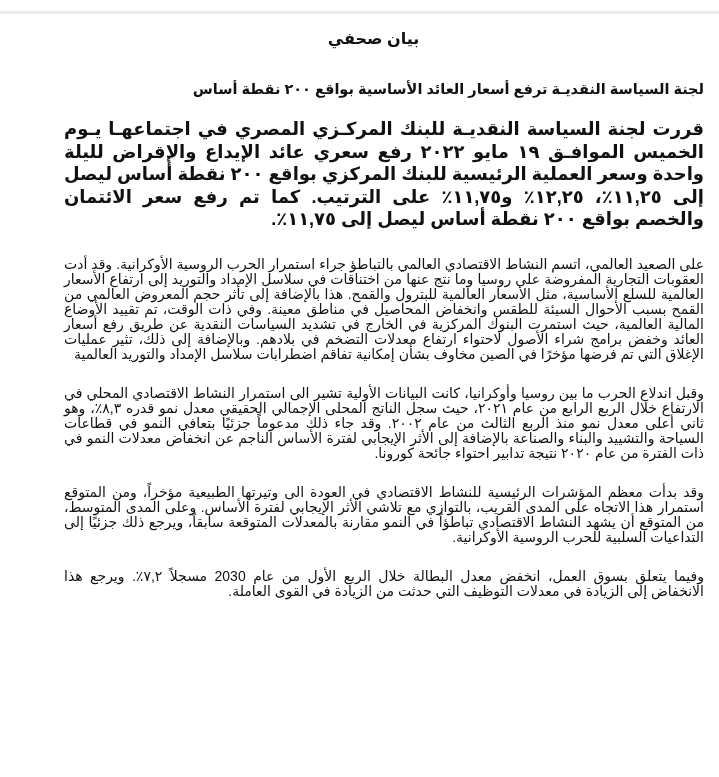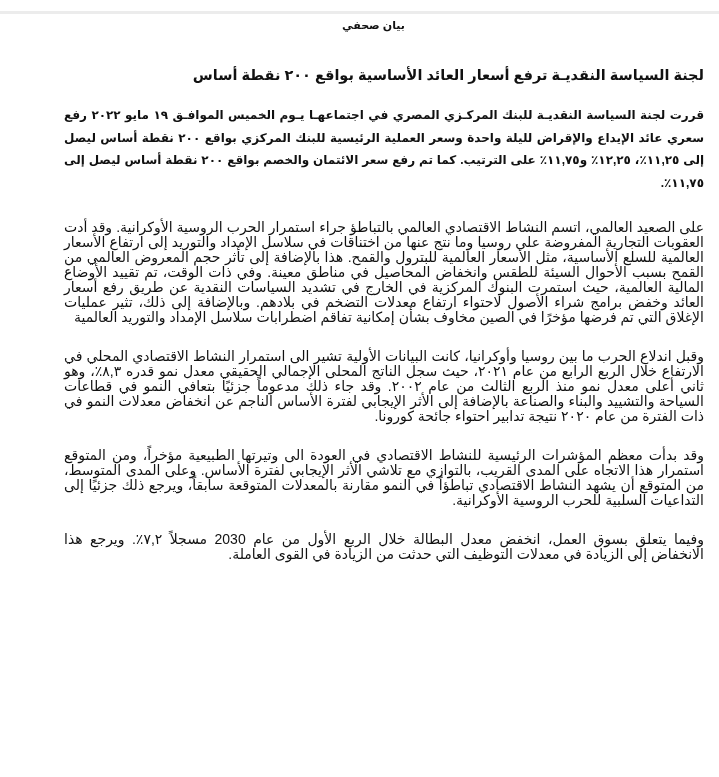--- a/index.html
+++ b/index.html
@@ -2,23 +2,23 @@
 <html><head>
 <meta charset="utf-8">
 <style>
   html, body { margin: 0; padding: 0; background: #ffffff; }
   body {
     width: 719px; height: 777px; overflow: hidden; position: relative;
     font-family: "Liberation Sans", "DejaVu Sans", sans-serif; color: #111;
   }
   .top-rule { position: absolute; left: 0; right: 0; top: 11px; height: 3px; background: #ececec; }
   .page { position: absolute; left: 40px; right: 12px; top: 14px; direction: rtl; text-align: right; }
-  .header { text-align: center; font-weight: bold; font-size: 11px; line-height: 22px; margin-top: 0; }
+  .header { text-align: center; font-weight: bold; font-size: 16px; line-height: 22px; margin-top: 14px; }
   .headline { font-weight: bold; font-size: 14.5px; line-height: 22px; margin-top: 28px; padding-right: 3px; }
-  .lead { font-weight: bold; font-size: 12px; line-height: 22.5px; margin-top: 18px; padding-right: 3px; padding-left: 24px; text-align: justify; text-align-last: right; }
+  .lead { font-weight: bold; font-size: 18px; line-height: 22.5px; margin-top: 18px; padding-right: 3px; padding-left: 24px; text-align: justify; text-align-last: right; }
   .para { font-size: 14px; line-height: 15px; margin-top: 24px; padding-right: 3px; padding-left: 24px; text-align: justify; text-align-last: right; }
   .para.p1 { margin-top: 26px; }
 </style>
 </head>
 <body>
 
 <div class="top-rule"></div>
 
 <div class="page">
   <div class="header">

